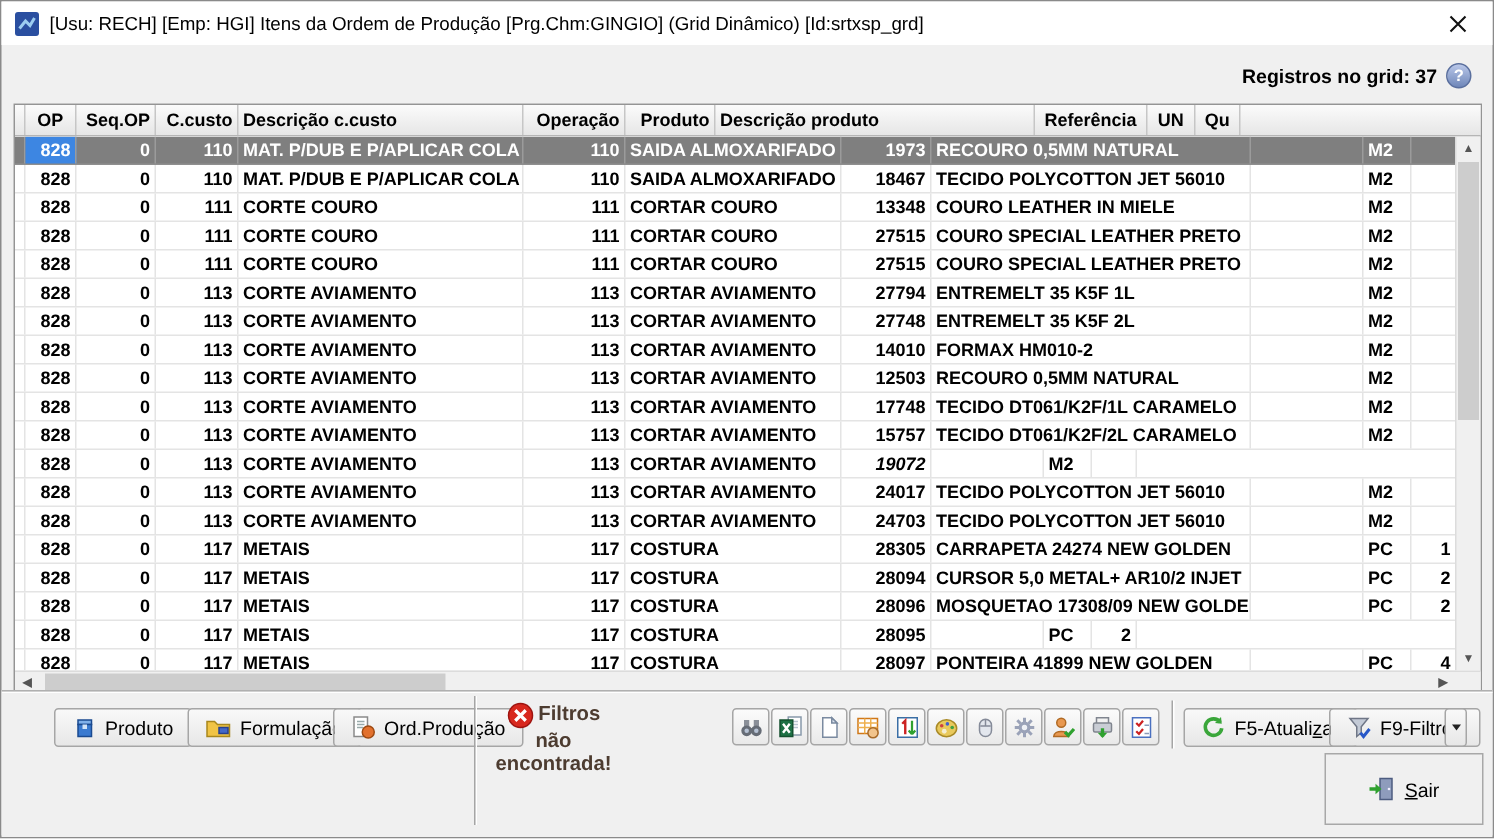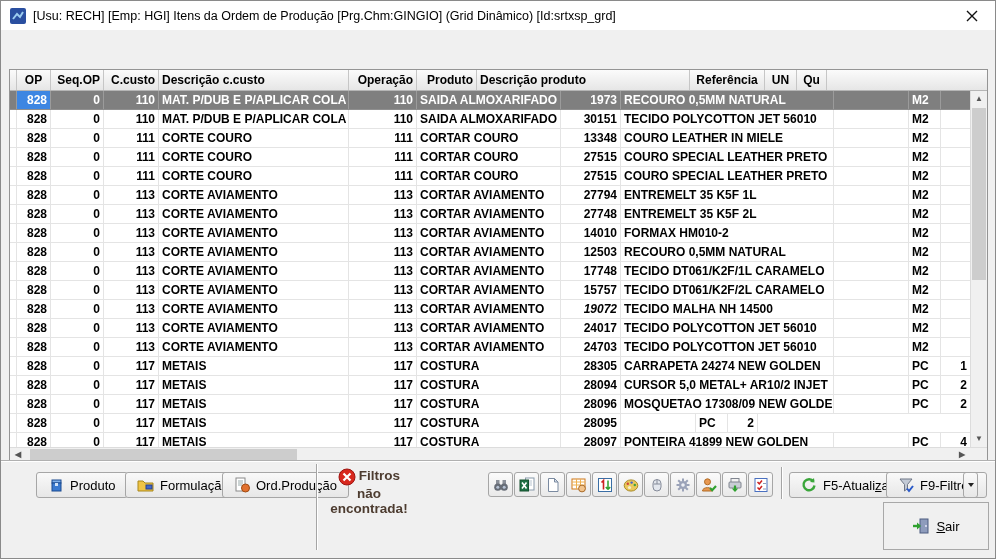--- a/index.html
+++ b/index.html
@@ -92,20 +92,24 @@
     <span class="title">[Usu: RECH] [Emp: HGI] Itens da Ordem de Produção [Prg.Chm:GINGIO] (Grid Dinâmico) [Id:srtxsp_grd]</span>
     <span class="closebtn">
       <span class="icn">
           <svg width="12" height="12">
             <path d="M1 1 L11 11 M11 1 L1 11" stroke="#111" stroke-width="1.4"></path>
           </svg>
         </span>
     </span>
   </div>
 
+  <div class="statusrow">
+    <span class="registros">Registros no grid: 37</span>
+    <span class="helpicon">?</span>
+  </div>
 
   <div class="grid">
     <div class="ghead" id="ghead">
         <div class="hcell" style="width: 6px;"></div>
         <div class="hcell a-c" style="width: 34px;">OP</div>
         <div class="hcell a-r" style="width: 53px;">Seq.OP</div>
         <div class="hcell a-r" style="width: 55px;">C.custo</div>
         <div class="hcell" style="width: 190px;">Descrição c.custo</div>
         <div class="hcell a-r" style="width: 68px;">Operação</div>
         <div class="hcell a-r" style="width: 60px;">Produto</div>
@@ -131,21 +135,21 @@
             <div class="gcell a-r" style="width: 30px;"></div>
           </div>
           <div class="grow">
             <div class="gcell" style="width: 6px;"></div>
             <div class="gcell a-r opcell" style="width: 34px;">828</div>
             <div class="gcell a-r" style="width: 53px;">0</div>
             <div class="gcell a-r" style="width: 55px;">110</div>
             <div class="gcell" style="width: 190px;">MAT. P/DUB E P/APLICAR COLA</div>
             <div class="gcell a-r" style="width: 68px;">110</div>
             <div class="gcell" style="width: 144px;">SAIDA ALMOXARIFADO</div>
-            <div class="gcell a-r" style="width: 60px;">30151</div>
+            <div class="gcell a-r" style="width: 60px;">18467</div>
             <div class="gcell" style="width: 213px;">TECIDO POLYCOTTON JET 56010</div>
             <div class="gcell" style="width: 75px;"></div>
             <div class="gcell" style="width: 32px;">M2</div>
             <div class="gcell a-r" style="width: 30px;"></div>
           </div>
           <div class="grow">
             <div class="gcell" style="width: 6px;"></div>
             <div class="gcell a-r opcell" style="width: 34px;">828</div>
             <div class="gcell a-r" style="width: 53px;">0</div>
             <div class="gcell a-r" style="width: 55px;">111</div>
@@ -272,21 +276,20 @@
           </div>
           <div class="grow">
             <div class="gcell" style="width: 6px;"></div>
             <div class="gcell a-r opcell" style="width: 34px;">828</div>
             <div class="gcell a-r" style="width: 53px;">0</div>
             <div class="gcell a-r" style="width: 55px;">113</div>
             <div class="gcell" style="width: 190px;">CORTE AVIAMENTO</div>
             <div class="gcell a-r" style="width: 68px;">113</div>
             <div class="gcell" style="width: 144px;">CORTAR AVIAMENTO</div>
             <div class="gcell a-r" style="width: 60px; font-style: italic;">19072</div>
-            <div class="gcell" style="width: 213px;">TECIDO MALHA NH 14500</div>
             <div class="gcell" style="width: 75px;"></div>
             <div class="gcell" style="width: 32px;">M2</div>
             <div class="gcell a-r" style="width: 30px;"></div>
           </div>
           <div class="grow">
             <div class="gcell" style="width: 6px;"></div>
             <div class="gcell a-r opcell" style="width: 34px;">828</div>
             <div class="gcell a-r" style="width: 53px;">0</div>
             <div class="gcell a-r" style="width: 55px;">113</div>
             <div class="gcell" style="width: 190px;">CORTE AVIAMENTO</div>

